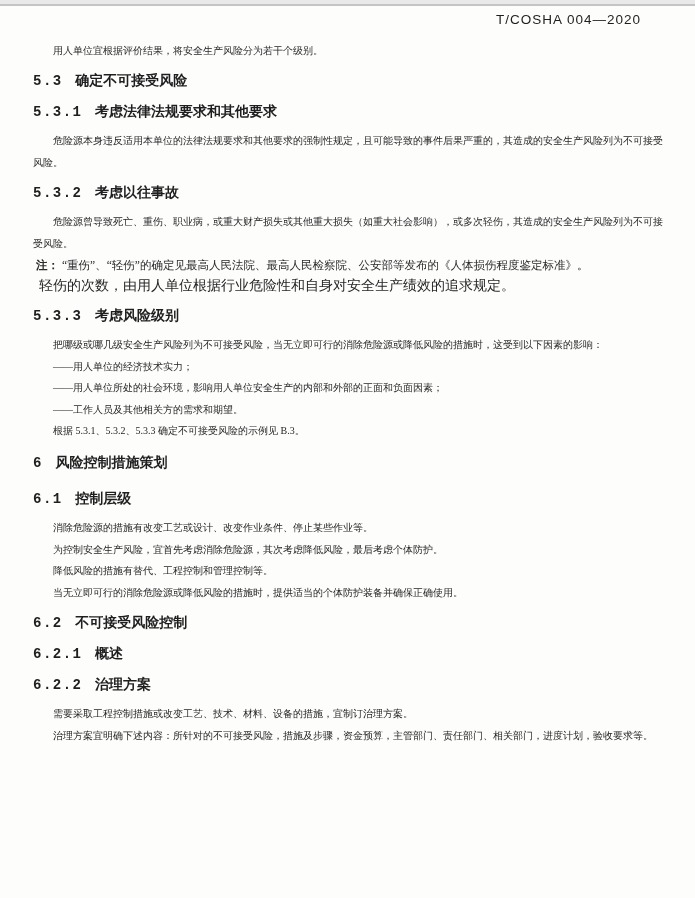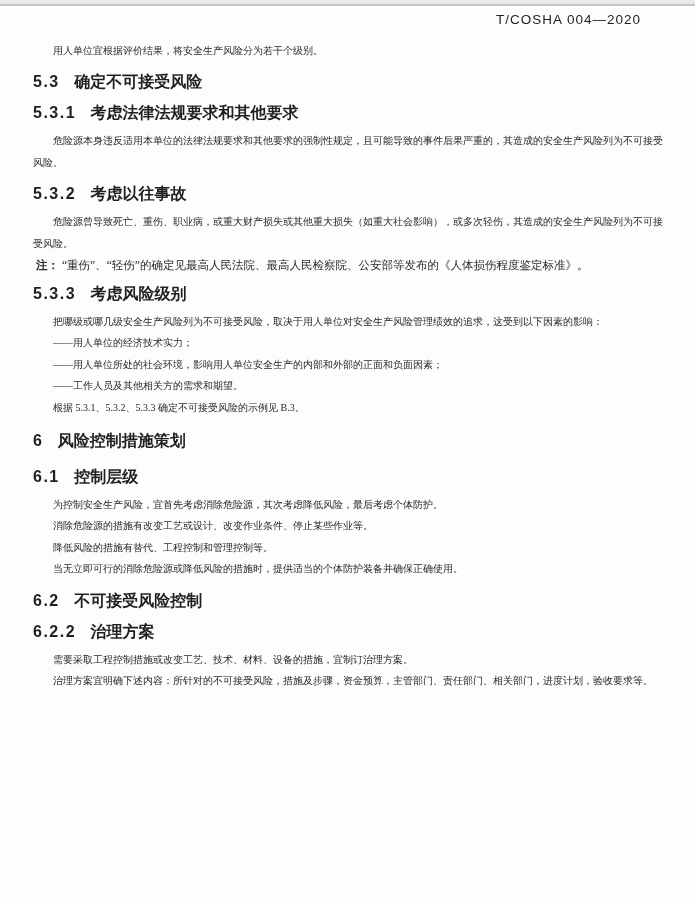--- a/index.html
+++ b/index.html
@@ -34,23 +34,23 @@
     color:#262626;
   }
   .notecont{
     margin:0;
     font-size:14px;
     line-height:21.4px;
     padding-left:6px;
     text-align:justify;
   }
   .hd{
-    font-family:Liberation Sans, sans-serif;
+    font-family:Liberation Mono, monospace;
     font-weight:700;
-    font-size:16px;
+    font-size:14px;
     line-height:21px;
     margin:10px 0 7px;
     color:#1f1f1f;
   }
   .chapter{margin:12px 0 15px;}
   .hd-num{letter-spacing:1.5px;margin-right:0.9em;}
   .note{
     margin:3px 0 2px;
     font-size:11.5px;
     line-height:16px;
@@ -80,42 +80,44 @@
     <h3 class="hd"><span class="hd-num">5.3.1</span><span class="hd-title">考虑法律法规要求和其他要求</span></h3>
 
     <p class="para">危险源本身违反适用本单位的法律法规要求和其他要求的强制性规定，且可能导致的事件后果严重的，其造成的安全生产风险列为不可接受风险。</p>
 
     <h3 class="hd"><span class="hd-num">5.3.2</span><span class="hd-title">考虑以往事故</span></h3>
 
     <p class="para">危险源曾导致死亡、重伤、职业病，或重大财产损失或其他重大损失（如重大社会影响），或多次轻伤，其造成的安全生产风险列为不可接受风险。</p>
 
     <p class="note"><span class="note-label">注：</span><span>“重伤”、“轻伤”的确定见最高人民法院、最高人民检察院、公安部等发布的《人体损伤程度鉴定标准》。</span></p>
 
+    <p class="notecont">轻伤的次数，由用人单位根据行业危险性和自身对安全生产绩效的追求规定。</p>
 
     <h3 class="hd"><span class="hd-num">5.3.3</span><span class="hd-title">考虑风险级别</span></h3>
 
-    <p class="para">把哪级或哪几级安全生产风险列为不可接受风险，取决于用人单位对安全生产风险管理绩效的追求，这受到以下因素的影响：</p>
+    <p class="para">把哪级或哪几级安全生产风险列为不可接受风险，当无立即可行的消除危险源或降低风险的措施时，这受到以下因素的影响：</p>
     <p class="para">——用人单位的经济技术实力；</p>
     <p class="para">——用人单位所处的社会环境，影响用人单位安全生产的内部和外部的正面和负面因素；</p>
     <p class="para">——工作人员及其他相关方的需求和期望。</p>
     <p class="para">根据 5.3.1、5.3.2、5.3.3 确定不可接受风险的示例见 B.3。</p>
 
     <h1 class="hd chapter"><span class="hd-num">6</span><span class="hd-title">风险控制措施策划</span></h1>
 
     <h2 class="hd"><span class="hd-num">6.1</span><span class="hd-title">控制层级</span></h2>
 
+    <p class="para">消除危险源的措施有改变工艺或设计、改变作业条件、停止某些作业等。</p>
     <p class="para">为控制安全生产风险，宜首先考虑消除危险源，其次考虑降低风险，最后考虑个体防护。</p>
-    <p class="para">消除危险源的措施有改变工艺或设计、改变作业条件、停止某些作业等。</p>
     <p class="para">降低风险的措施有替代、工程控制和管理控制等。</p>
 
 
     <p class="para">当无立即可行的消除危险源或降低风险的措施时，提供适当的个体防护装备并确保正确使用。</p>
 
     <h2 class="hd"><span class="hd-num">6.2</span><span class="hd-title">不可接受风险控制</span></h2>
 
+    <h3 class="hd"><span class="hd-num">6.2.1</span><span class="hd-title">概述</span></h3>
 
 
     <h3 class="hd"><span class="hd-num">6.2.2</span><span class="hd-title">治理方案</span></h3>
 
     <p class="para">需要采取工程控制措施或改变工艺、技术、材料、设备的措施，宜制订治理方案。</p>
     <p class="para">治理方案宜明确下述内容：所针对的不可接受风险，措施及步骤，资金预算，主管部门、责任部门、相关部门，进度计划，验收要求等。</p>
   </div>
 </div>
 
 </body></html>

